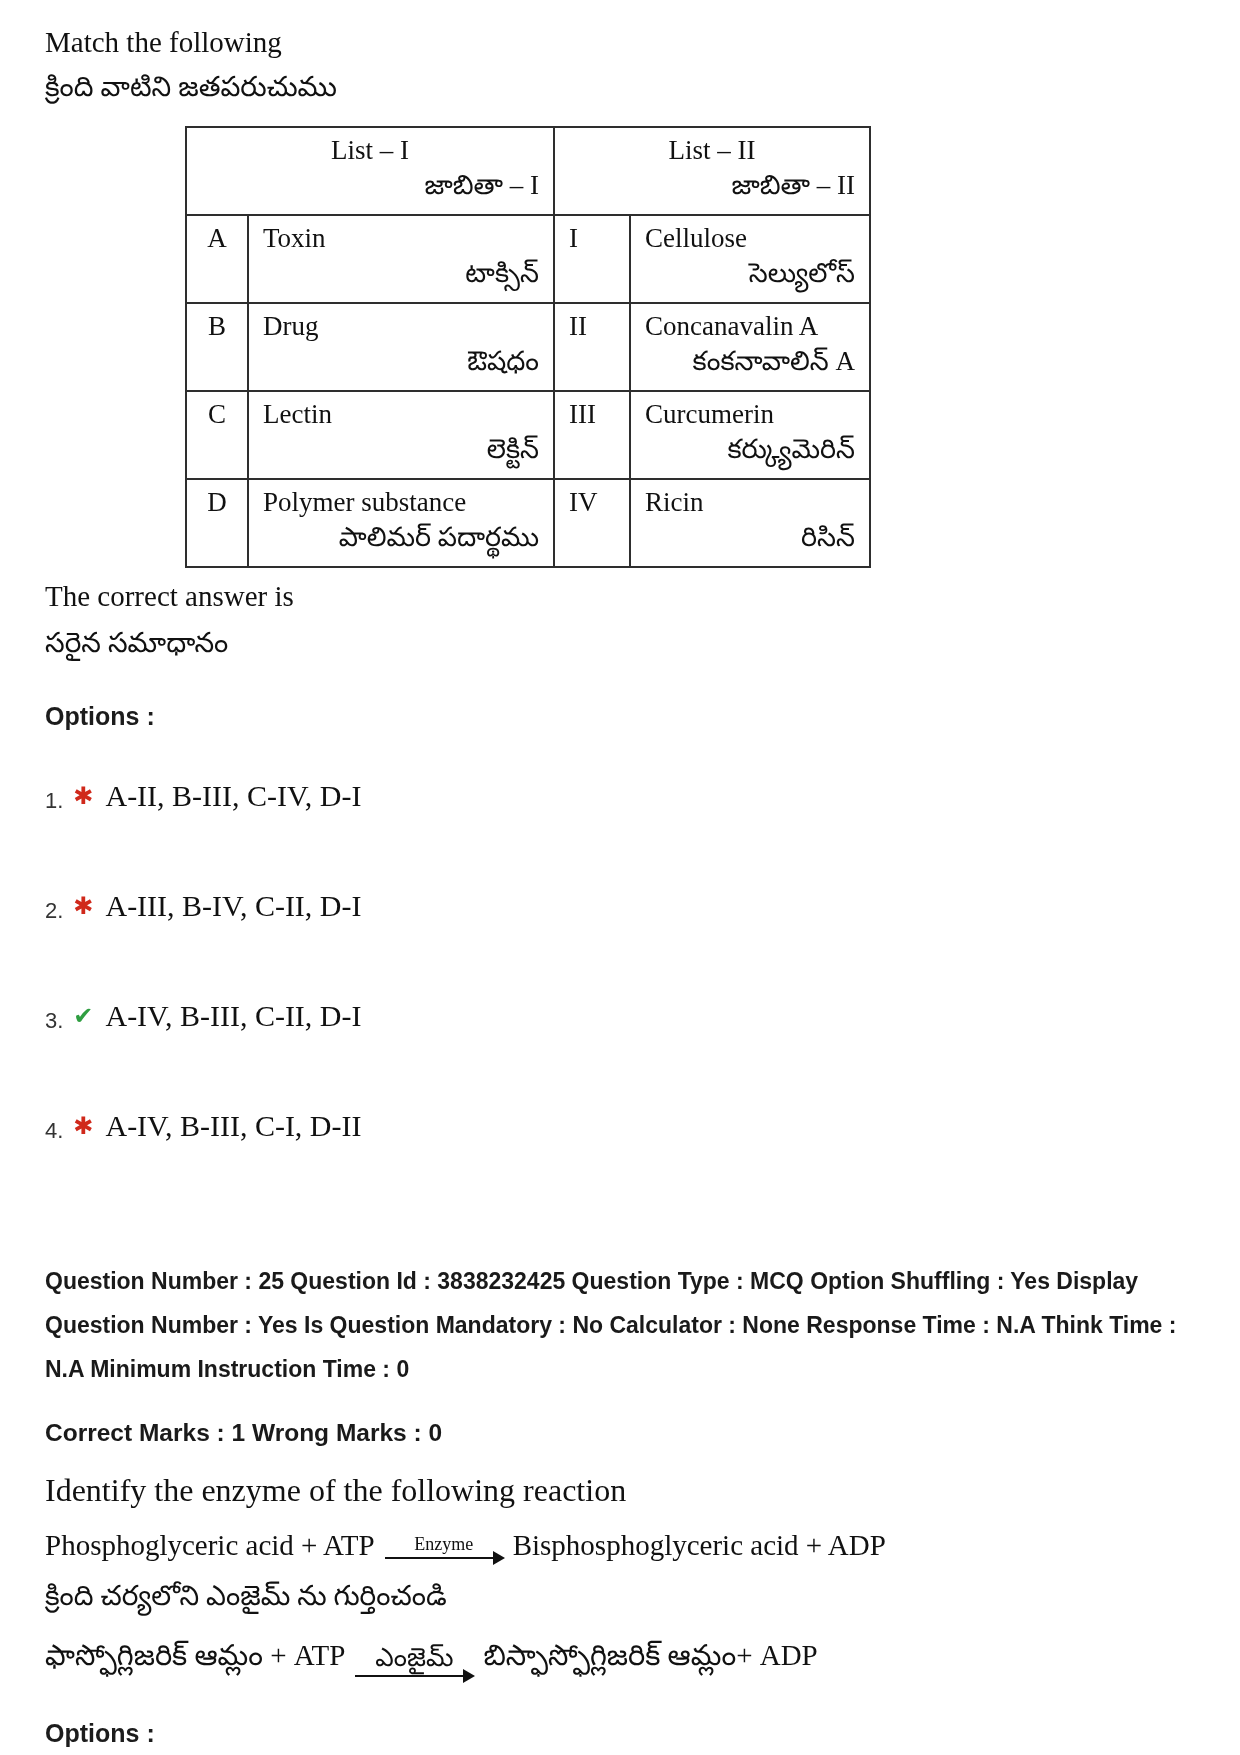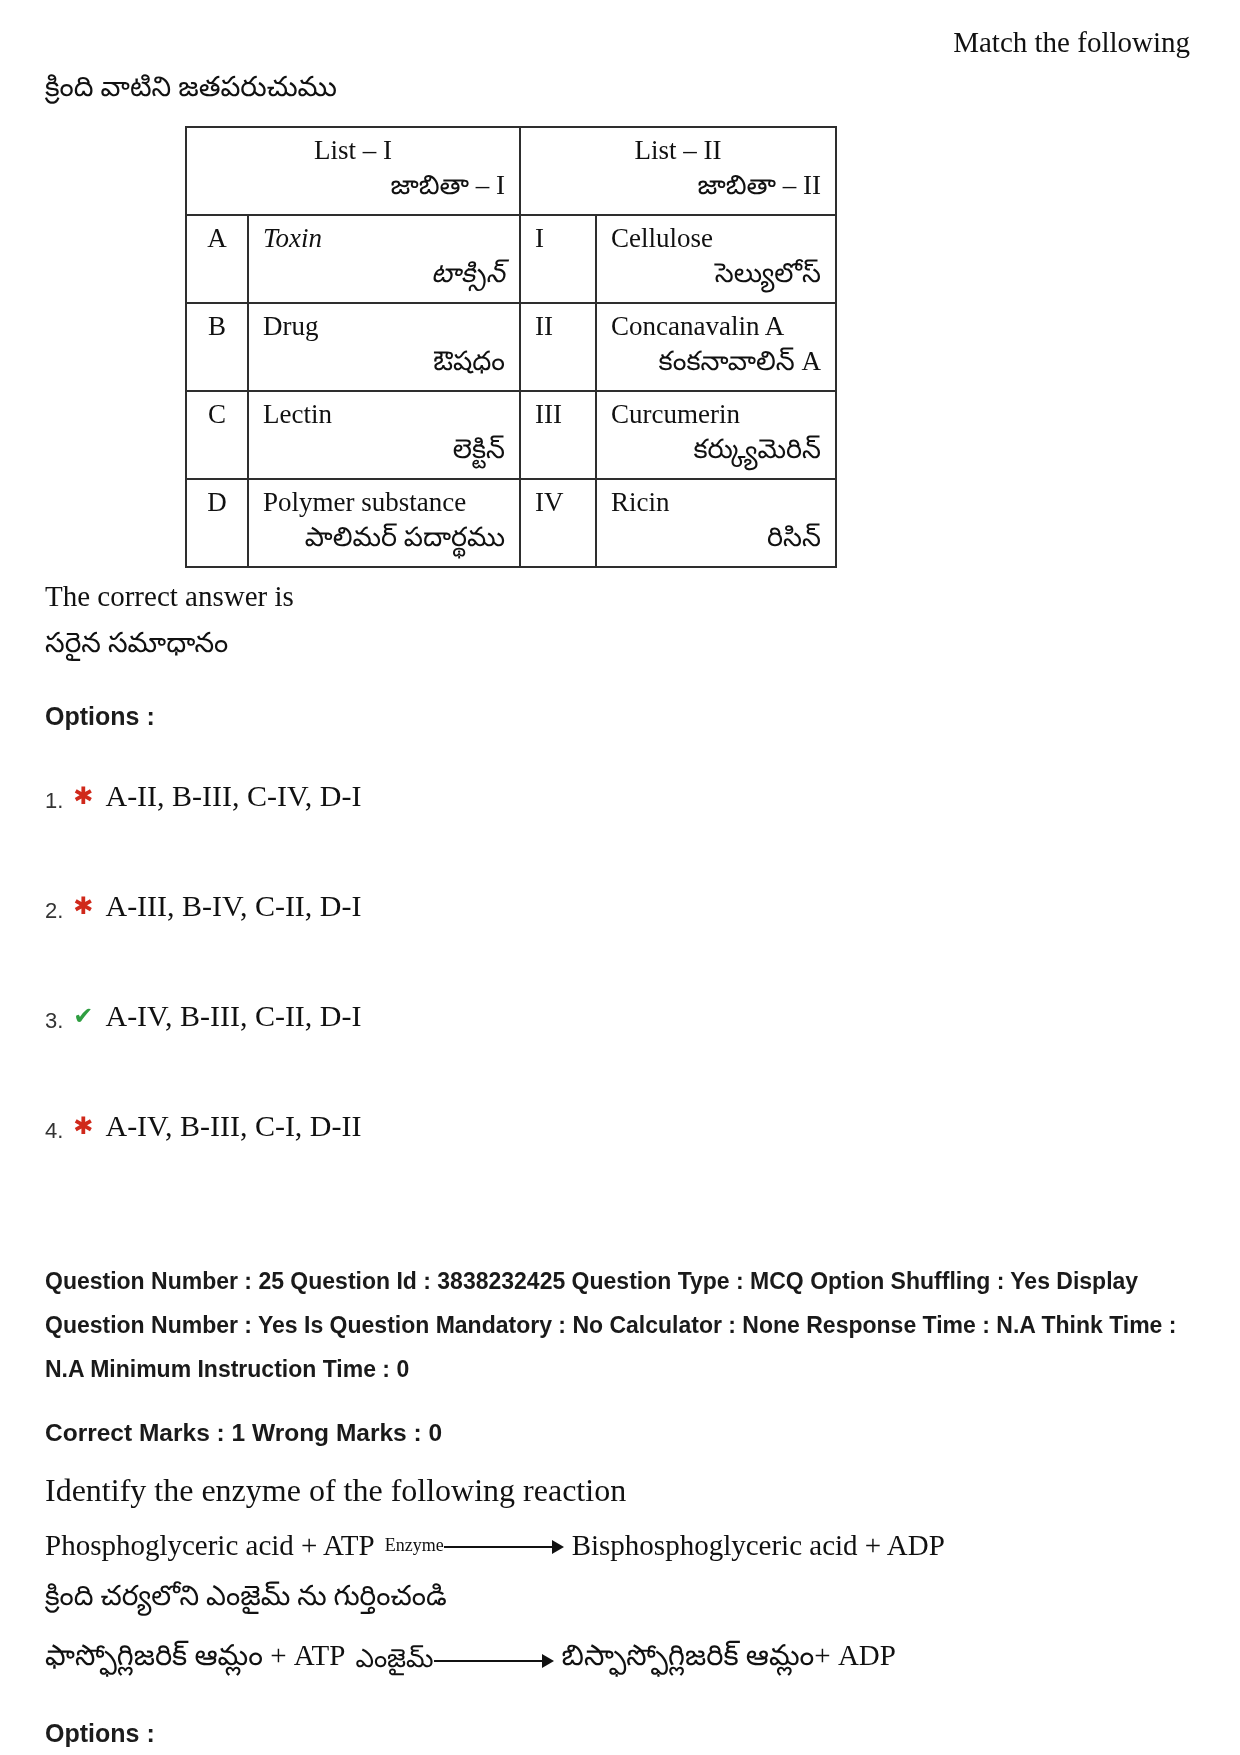--- a/index.html
+++ b/index.html
@@ -5,37 +5,37 @@
   * { box-sizing: border-box; }
   body { margin: 0; background: #ffffff; }
   .page {
     width: 1240px;
     min-height: 1755px;
     padding: 26px 50px 40px 45px;
     font-family: "Liberation Serif", serif;
     color: #111111;
     background: #ffffff;
   }
-  .title-en { font-size: 29px; text-align: right; }
+  .title-en { font-size: 29px; }
   .title-te { font-size: 28px; margin-top: 12px; }
 
   .match-table { border-collapse: collapse; margin: 16px 17px 8px 140px; }
   .match-table th, .match-table td {
     border: 2px solid #2e2e2e;
     padding: 7px 14px;
     font-size: 27px;
     font-weight: normal;
     text-align: left;
     vertical-align: top;
   }
   .match-table th { text-align: center; }
   .match-table td.code { width: 62px; text-align: center; }
   .match-table td.code-r { width: 76px; text-align: left; }
   .cell-line2 { margin-top: 4px; text-align: right; }
-  .col-left-text { width: 272px; font-style: italic; }
+  .col-left-text { width: 306px; }
   .col-right-text { width: 240px; }
 
   .answer-en { font-size: 29px; margin-top: 12px; }
   .answer-te { font-size: 28px; margin-top: 14px; }
 
   .options-label {
     font-family: "Liberation Sans", sans-serif;
     font-weight: bold;
     font-size: 25px;
     margin-top: 36px;
@@ -69,21 +69,21 @@
     font-size: 24.5px;
     color: #1a1a1a;
     margin-top: 28px;
   }
 
   .enzyme-prompt-en { font-size: 32px; margin-top: 14px; }
   .reaction { font-size: 29px; margin-top: 20px; display: flex; align-items: center; flex-wrap: nowrap; text-align: center; }
   .reaction .part { white-space: nowrap; }
   .arrow-wrap {
     display: inline-flex;
-    flex-direction: row;
+    flex-direction: column;
     align-items: center;
     margin: 0 10px;
     position: relative;
     top: 2px;
   }
   .arrow-label { font-size: 18px; line-height: 1.1; margin-bottom: 3px; }
   .arrow-label-te { font-size: 26px; }
   .arrow-line { position: relative; width: 118px; height: 2px; background: #111111; }
   .arrow-line::after {
     content: "";

